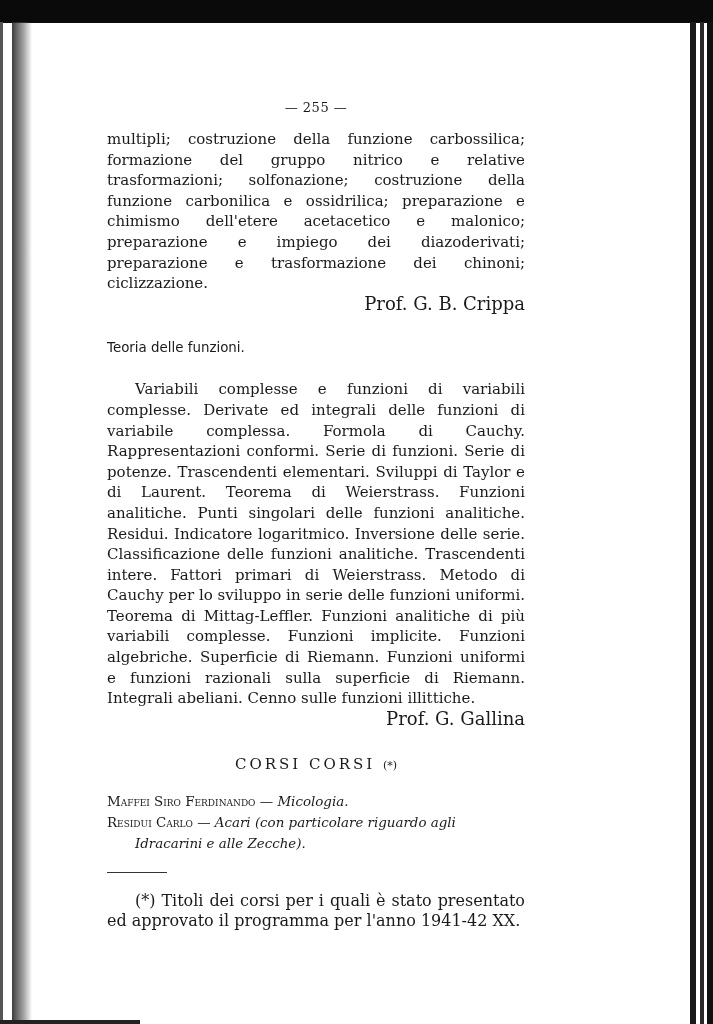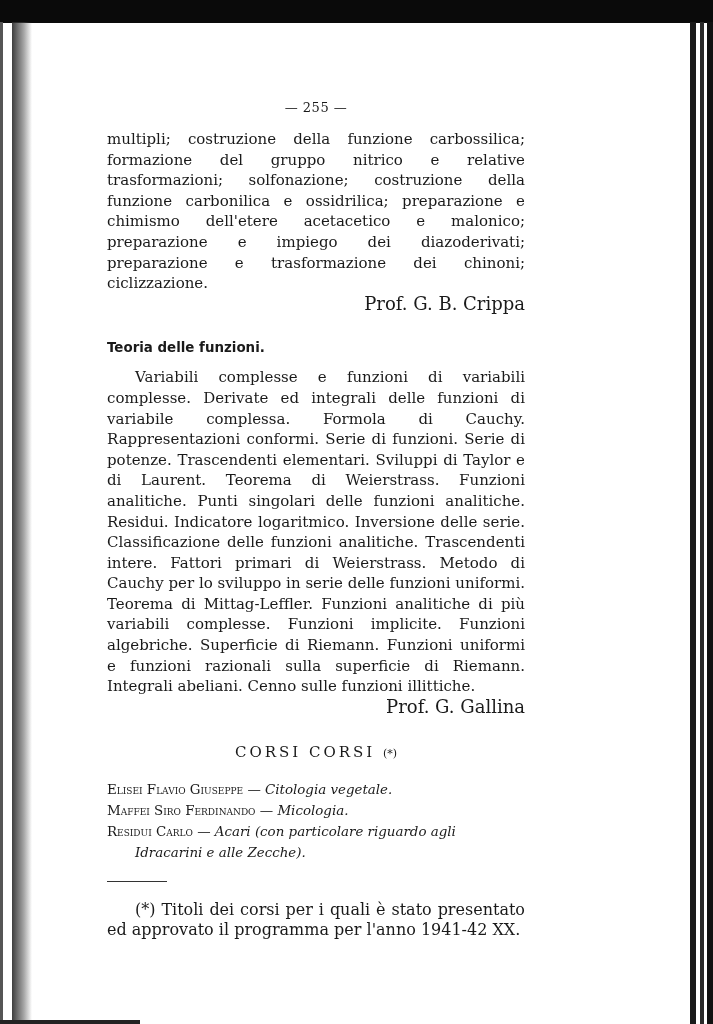--- a/index.html
+++ b/index.html
@@ -19,22 +19,22 @@
     .right-edge-1 { position: absolute; left: 690px; top: 22px; width: 6px; height: 1002px; background: #1a1a1a; }
     .right-edge-2 { position: absolute; left: 700px; top: 22px; width: 4px; height: 1002px; background: #2a2a2a; }
     .right-edge-3 { position: absolute; left: 707px; top: 22px; width: 6px; height: 1002px; background: #111; }
 
     .page { position: absolute; left: 107px; top: 100px; width: 418px; }
     .page-number { text-align: center; font-size: 13px; margin-bottom: 14px; letter-spacing: 0.5px; }
     .para { font-size: 15px; line-height: 20.6px; text-align: justify; margin: 0; }
     .indent { text-indent: 28px; }
     .signature { text-align: right; font-size: 18px; line-height: 20.6px; }
     .section-title {
-      font-family: "DejaVu Sans", "Liberation Sans", sans-serif; font-weight: bold;
-      font-size: 13.4px; margin-top: 26px; margin-bottom: 12px;
+      font-family: "DejaVu Sans", "Liberation Sans", sans-serif; font-weight: normal;
+      font-size: 13.4px; margin-top: 26px; margin-bottom: 24px;
     }
     .corsi-title { text-align: center; font-size: 15px; letter-spacing: 3px; margin-top: 26px; margin-bottom: 18px; }
     .corsi-title .star { font-size: 11px; letter-spacing: 0; }
     .course { font-size: 13.4px; line-height: 21px; padding-left: 28px; text-indent: -28px; }
     .course .name { font-variant: small-caps; }
     .course .subject { font-style: italic; }
     .rule { width: 60px; border-top: 1px solid #333; margin-top: 18px; margin-bottom: 18px; }
     .footnote { font-size: 16px; line-height: 20px; text-align: justify; }
   </style>
 </head>
@@ -58,25 +58,20 @@
   <p class="para indent">Variabili complesse e funzioni di variabili complesse. Derivate ed integrali delle funzioni di variabile complessa. Formola di Cauchy. Rappresentazioni conformi. Serie di funzioni. Serie di potenze. Trascendenti elementari. Sviluppi di Taylor e di Laurent. Teorema di Weierstrass. Funzioni analitiche. Punti singolari delle funzioni analitiche. Residui. Indicatore logaritmico. Inversione delle serie. Classificazione delle funzioni analitiche. Trascendenti intere. Fattori primari di Weierstrass. Metodo di Cauchy per lo sviluppo in serie delle funzioni uniformi. Teorema di Mittag-Leffler. Funzioni analitiche di più variabili complesse. Funzioni implicite. Funzioni algebriche. Superficie di Riemann. Funzioni uniformi e funzioni razionali sulla superficie di Riemann. Integrali abeliani. Cenno sulle funzioni illittiche.</p>
   <div class="signature">Prof. G. Gallina</div>
 
   <div class="corsi-title">
     <span>CORSI CORSI</span>
     <span class="star">(*)</span>
   </div>
 
   <div>
     <div class="course">
-      <span class="name">Elisei Flavio Giuseppe</span>
-      <span>—</span>
-      <span class="subject">Citologia vegetale.</span>
-    </div>
-    <div class="course">
       <span class="name">Maffei Siro Ferdinando</span>
       <span>—</span>
       <span class="subject">Micologia.</span>
     </div>
     <div class="course">
       <span class="name">Residui Carlo</span>
       <span>—</span>
       <span class="subject">Acari (con particolare riguardo agli Idracarini e alle Zecche).</span>
     </div>
   </div>

